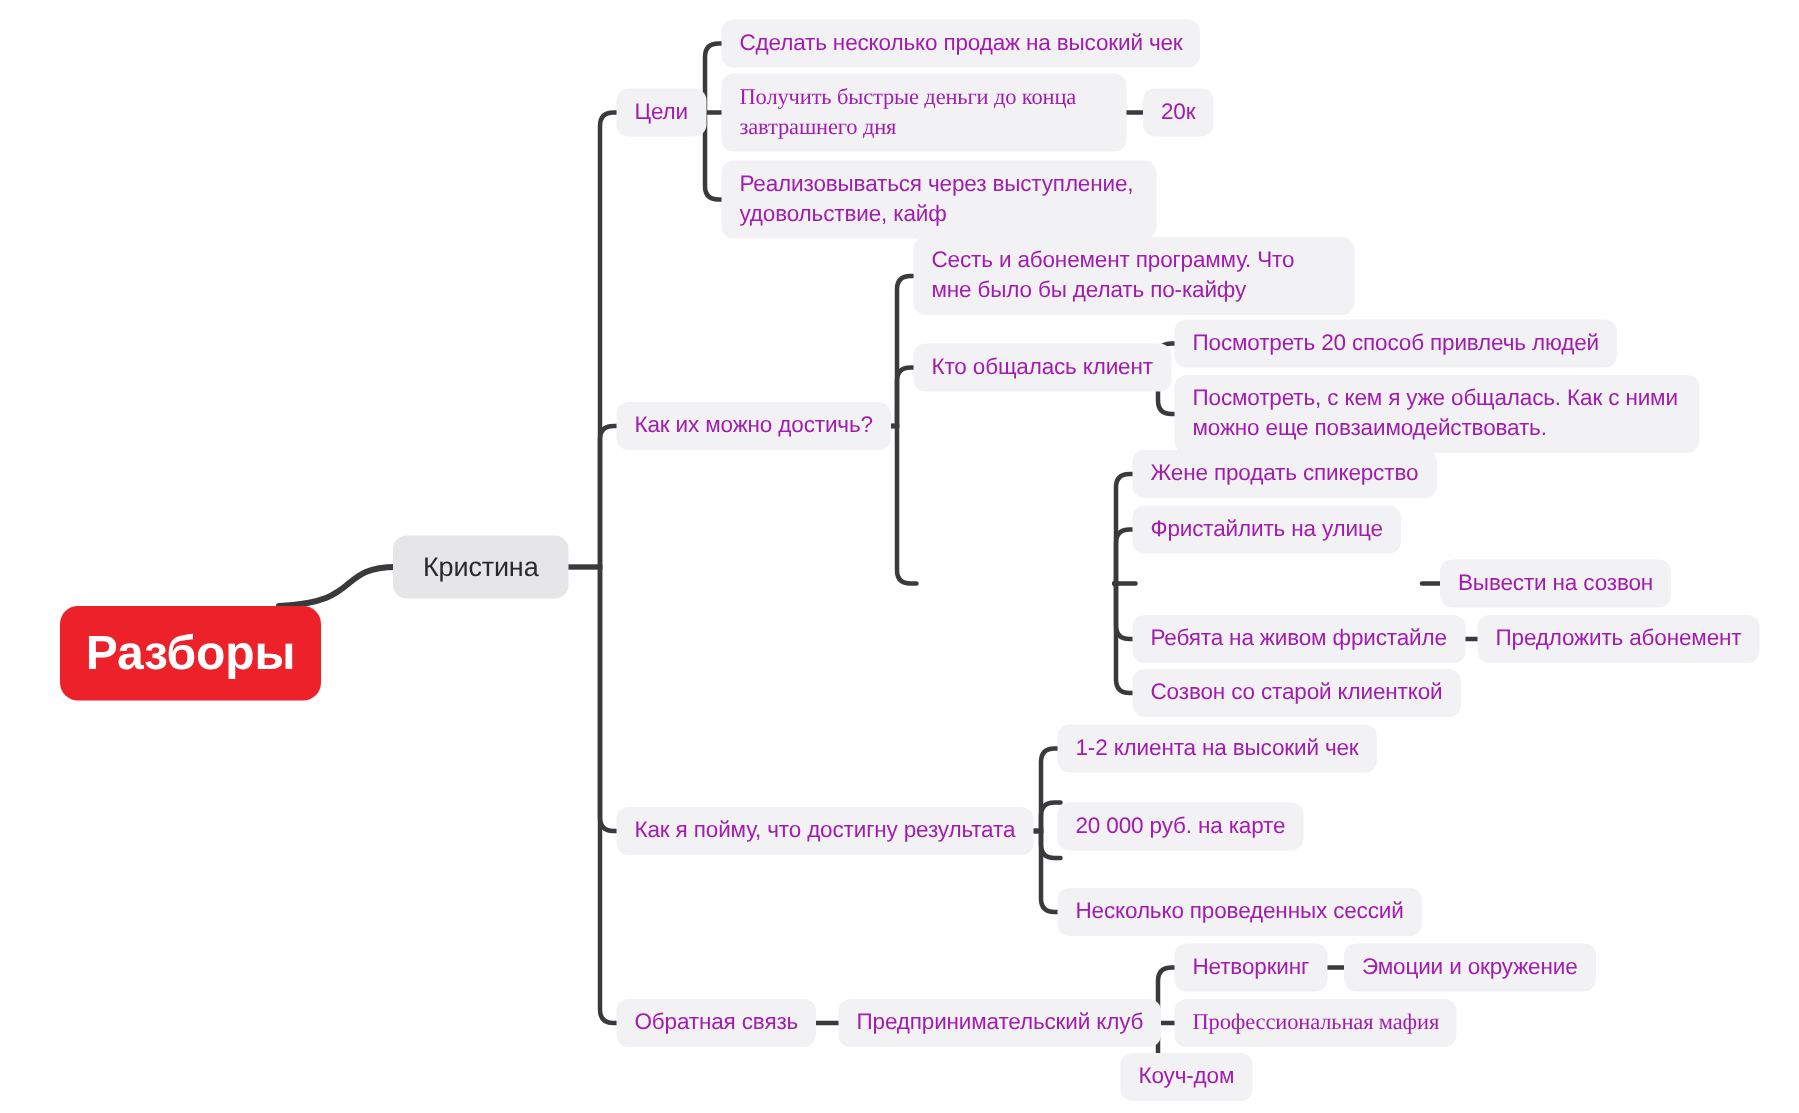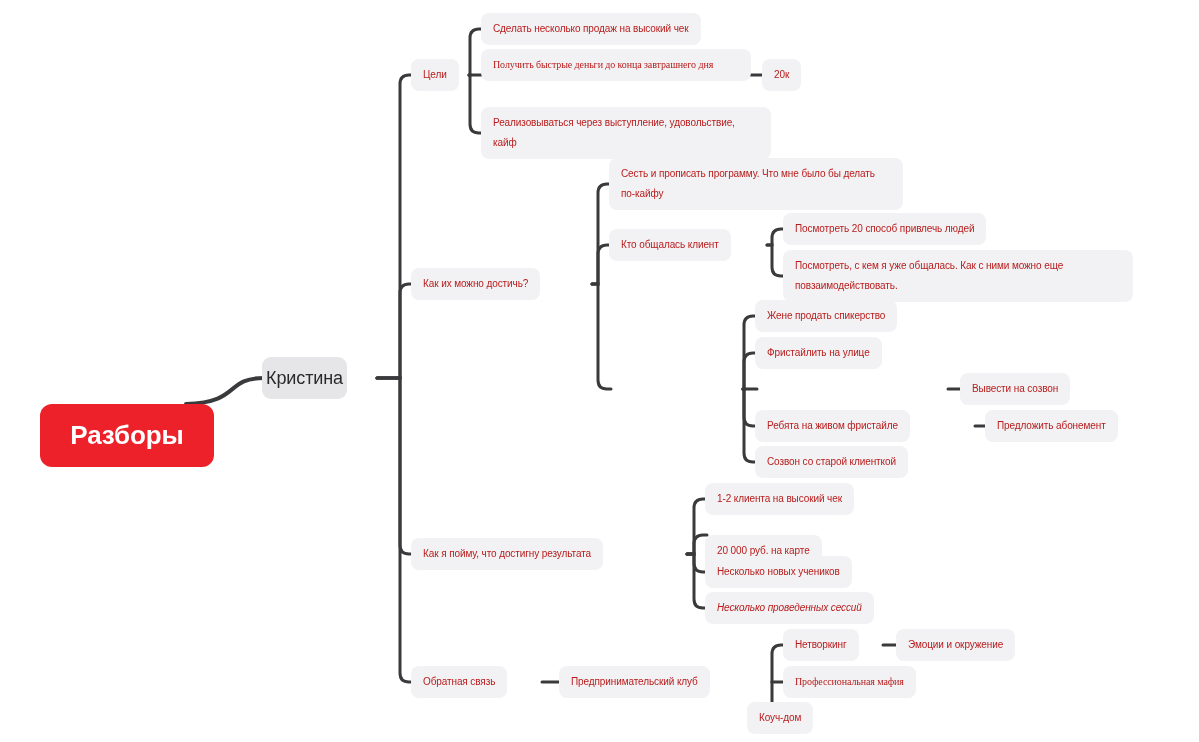--- a/index.html
+++ b/index.html
@@ -22,41 +22,41 @@
     fill: none;
     stroke: #3A3A3C;
     stroke-width: 3;
     stroke-linecap: round;
   }
   .connector.thick { stroke-width: 4; }
   .node {
     position: absolute;
     box-sizing: border-box;
     background: #F2F2F4;
-    color: #b91c1c;
-    font-size: 10px;
+    color: #a21caf;
+    font-size: 15px;
     line-height: 20px;
     padding: 6px 12px;
     border-radius: 8px;
     white-space: nowrap;
     letter-spacing: -0.1px;
   }
   .node.wrap { white-space: normal; }
   .node.main {
     background: #E6E6E8;
     color: #2A2A2C;
     font-size: 18px;
     line-height: 22px;
-    padding: 10px 4px;
+    padding: 10px 20px;
     border-radius: 9px;
   }
   .node.root {
     background: #ED2129;
     color: #FFFFFF;
-    font-size: 26px;
+    font-size: 32px;
     font-weight: bold;
     line-height: 31px;
     padding: 16px 0;
     width: 174px;
     text-align: center;
     border-radius: 12px;
   }
 </style>
 </head>
 <body>
@@ -98,36 +98,35 @@
   <div class="node root" id="n-root" style="left:40px; top:404px;">Разборы</div>
   <div class="node main" id="n-topic" style="left:262px; top:357px;">Кристина</div>
 
   <div class="node" id="n-b0" style="left:411px; top:59px;">Цели</div>
   <div class="node" id="n-b0c0" style="left:481px; top:13px;">Сделать несколько продаж на высокий чек</div>
   <div class="node wrap" id="n-b0c1" style="left:481px; top:49px; width:270px;font-family:Liberation Serif, serif;">Получить быстрые деньги до конца завтрашнего дня</div>
   <div class="node" id="n-b0c1c0" style="left:762px; top:59px;">20к</div>
   <div class="node wrap" id="n-b0c2" style="left:481px; top:107px; width:290px;">Реализовываться через выступление, удовольствие, кайф</div>
 
   <div class="node" id="n-b1" style="left:411px; top:268px;">Как их можно достичь?</div>
-  <div class="node wrap" id="n-b1c0" style="left:609px; top:158px; width:294px;">Сесть и прописать программу. Что мне было бы делать по-кайфу</div>
+  <div class="node wrap" id="n-b1c0" style="left:609px; top:158px; width:294px;">Сесть и абонемент программу. Что мне было бы делать по-кайфу</div>
   <div class="node" id="n-b1c1" style="left:609px; top:229px;">Кто общалась клиент</div>
   <div class="node" id="n-b1c1c0" style="left:783px; top:213px;">Посмотреть 20 способ привлечь людей</div>
   <div class="node wrap" id="n-b1c1c1" style="left:783px; top:250px; width:350px;">Посмотреть, с кем я уже общалась. Как с ними можно еще повзаимодействовать.</div>
   <div class="node" id="n-b1c2c0" style="left:755px; top:300px;">Жене продать спикерство</div>
   <div class="node" id="n-b1c2c1" style="left:755px; top:337px;">Фристайлить на улице</div>
   <div class="node" id="n-b1c2c2c0" style="left:960px; top:373px;">Вывести на созвон</div>
   <div class="node" id="n-b1c2c3" style="left:755px; top:410px;">Ребята на живом фристайле</div>
   <div class="node" id="n-b1c2c3c0" style="left:985px; top:410px;">Предложить абонемент</div>
   <div class="node" id="n-b1c2c4" style="left:755px; top:446px;">Созвон со старой клиенткой</div>
 
   <div class="node" id="n-b2" style="left:411px; top:538px;">Как я пойму, что достигну результата</div>
   <div class="node" id="n-b2c0" style="left:705px; top:483px;">1-2 клиента на высокий чек</div>
   <div class="node" id="n-b2c1" style="left:705px; top:519px;margin-top:16px;">20 000 руб. на карте</div>
-  <div class="node" id="n-b2c2" style="left:705px; top:556px;">Несколько новых учеников</div>
-  <div class="node" id="n-b2c3" style="left:705px; top:592px;font-style:italic;">Несколько проведенных сессий</div>
+  <div class="node" id="n-b2c3" style="left:705px; top:592px;">Несколько проведенных сессий</div>
 
   <div class="node" id="n-b3" style="left:411px; top:666px;text-align:center;">Обратная связь</div>
   <div class="node" id="n-b3c0" style="left:559px; top:666px;">Предпринимательский клуб</div>
   <div class="node" id="n-b3c0c0" style="left:783px; top:629px;">Нетворкинг</div>
   <div class="node" id="n-b3c0c0c0" style="left:896px; top:629px;">Эмоции и окружение</div>
   <div class="node" id="n-b3c0c1" style="left:783px; top:666px;font-family:Liberation Serif, serif;">Профессиональная мафия</div>
   <div class="node" id="n-b3c0c2" style="left:747px; top:702px;">Коуч-дом</div>
 </div>
 
 </body></html>

